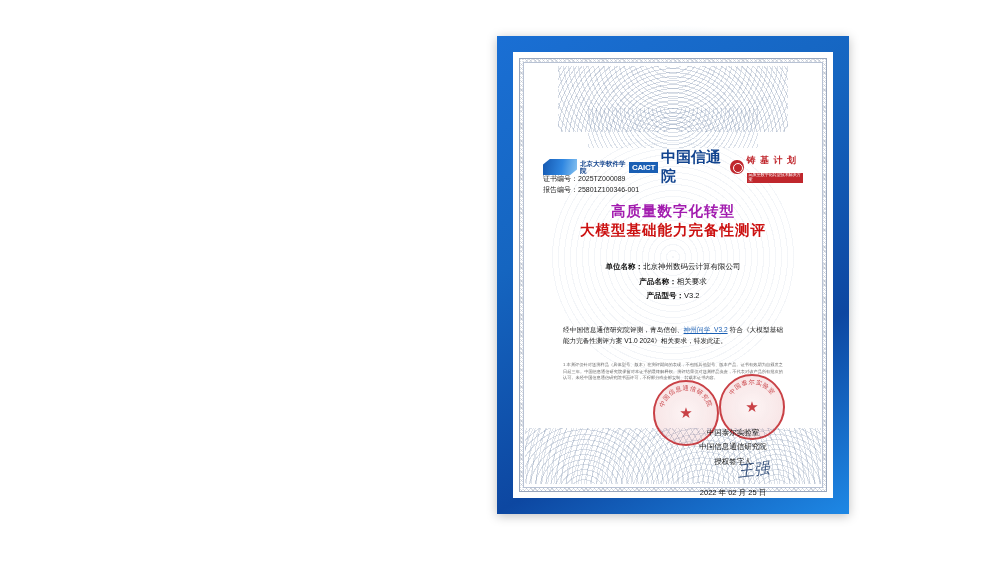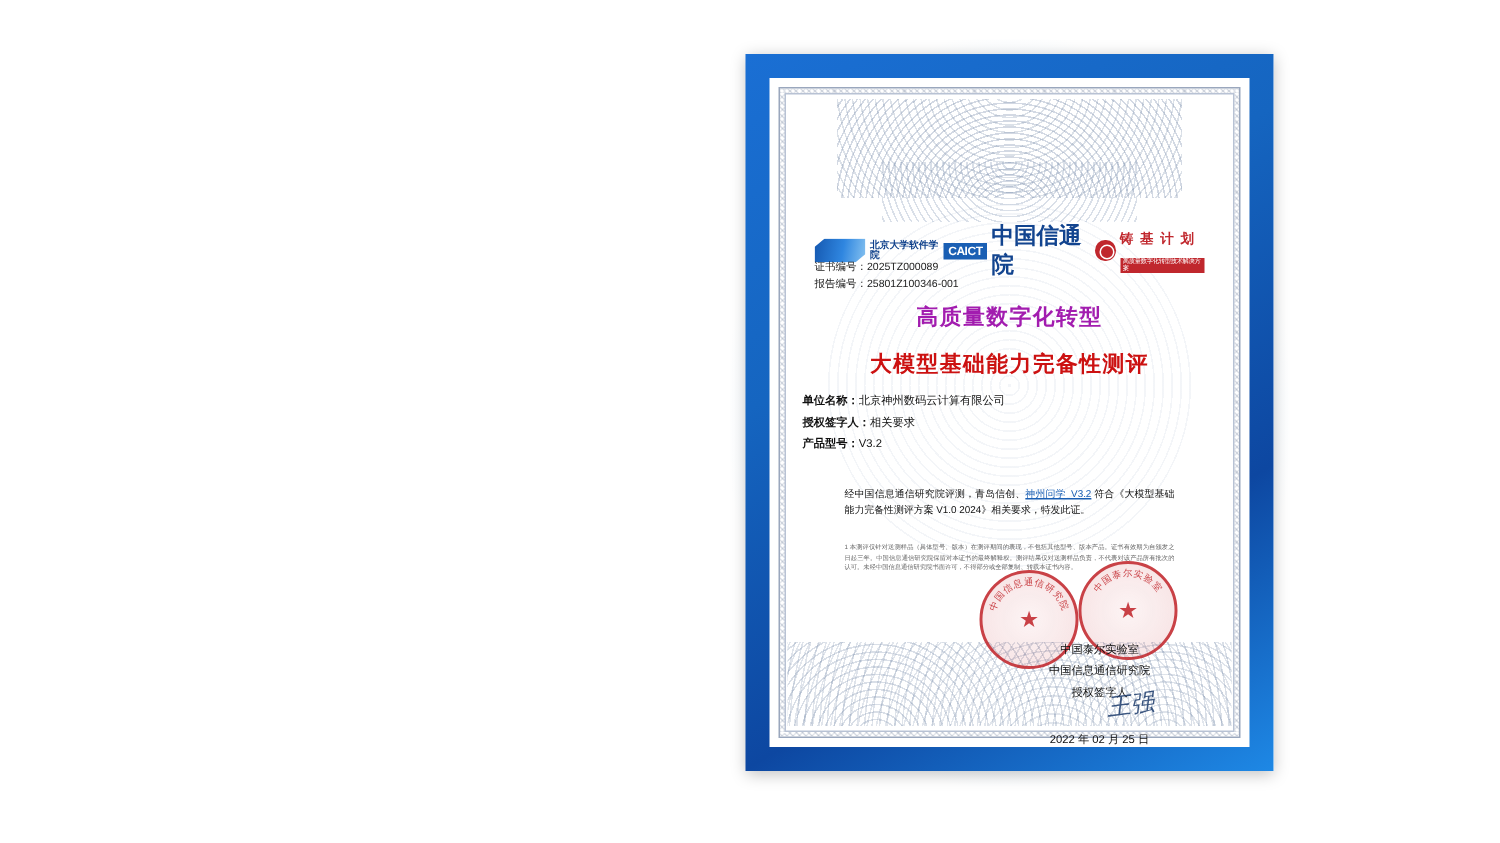--- a/index.html
+++ b/index.html
@@ -221,32 +221,32 @@
     left: 0; right: 0;
     text-align: center;
   }
   .title-1 {
     font-size: 14.5px;
     font-weight: bold;
     color: #a21caf;
     letter-spacing: 1px;
   }
   .title-2 {
-    margin-top: 12px;
+    margin-top: 0;
     font-size: 14.5px;
     font-weight: bold;
     color: #cc1111;
     letter-spacing: 1px;
   }
 
   .fields {
     position: absolute;
     top: 186px;
     left: 0; right: 0;
-    text-align: left;
+    text-align: center;
     font-size: 7.5px;
     color: #111;
     line-height: 1.95;
   }
   .field-label { font-weight: bold; }
 
   .statement {
     position: absolute;
     top: 250px;
     left: 28px;
@@ -396,21 +396,21 @@
         <div class="titles">
           <div class="title-1">高质量数字化转型</div>
           <div class="title-2">大模型基础能力完备性测评</div>
         </div>
 
         <div class="fields">
           <div>
             <span class="field-label">单位名称：</span><span>北京神州数码云计算有限公司</span>
           </div>
           <div>
-            <span class="field-label">授权签字人：</span><span>相关要求</span>
+            <span class="field-label">产品名称：</span><span>相关要求</span>
           </div>
           <div>
             <span class="field-label">产品型号：</span><span>V3.2</span>
           </div>
         </div>
 
         <div class="statement">
           <span>经中国信息通信研究院评测，青岛信创、</span><span class="stmt-link">神州问学_V3.2</span><span> 符合《大模型基础能力完备性测评方案 V1.0 2024》相关要求，特发此证。</span>
         </div>
 

